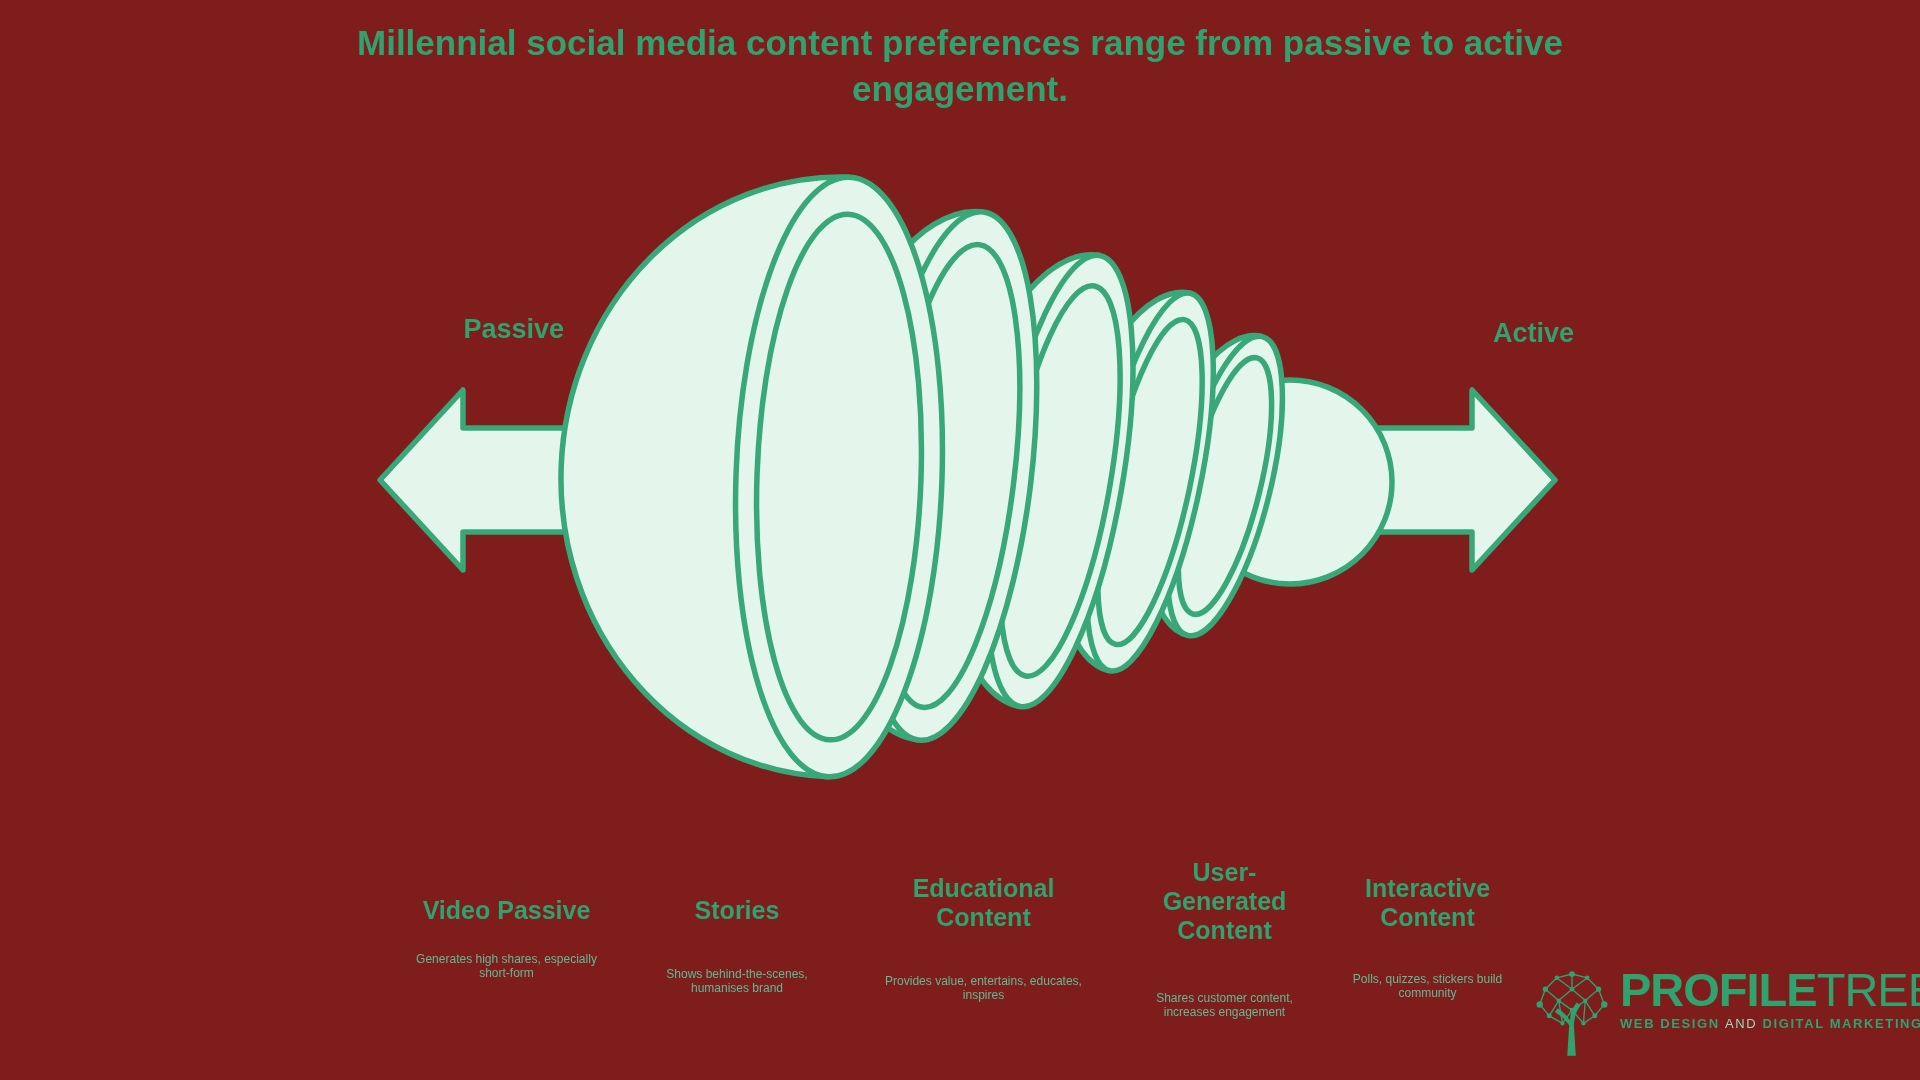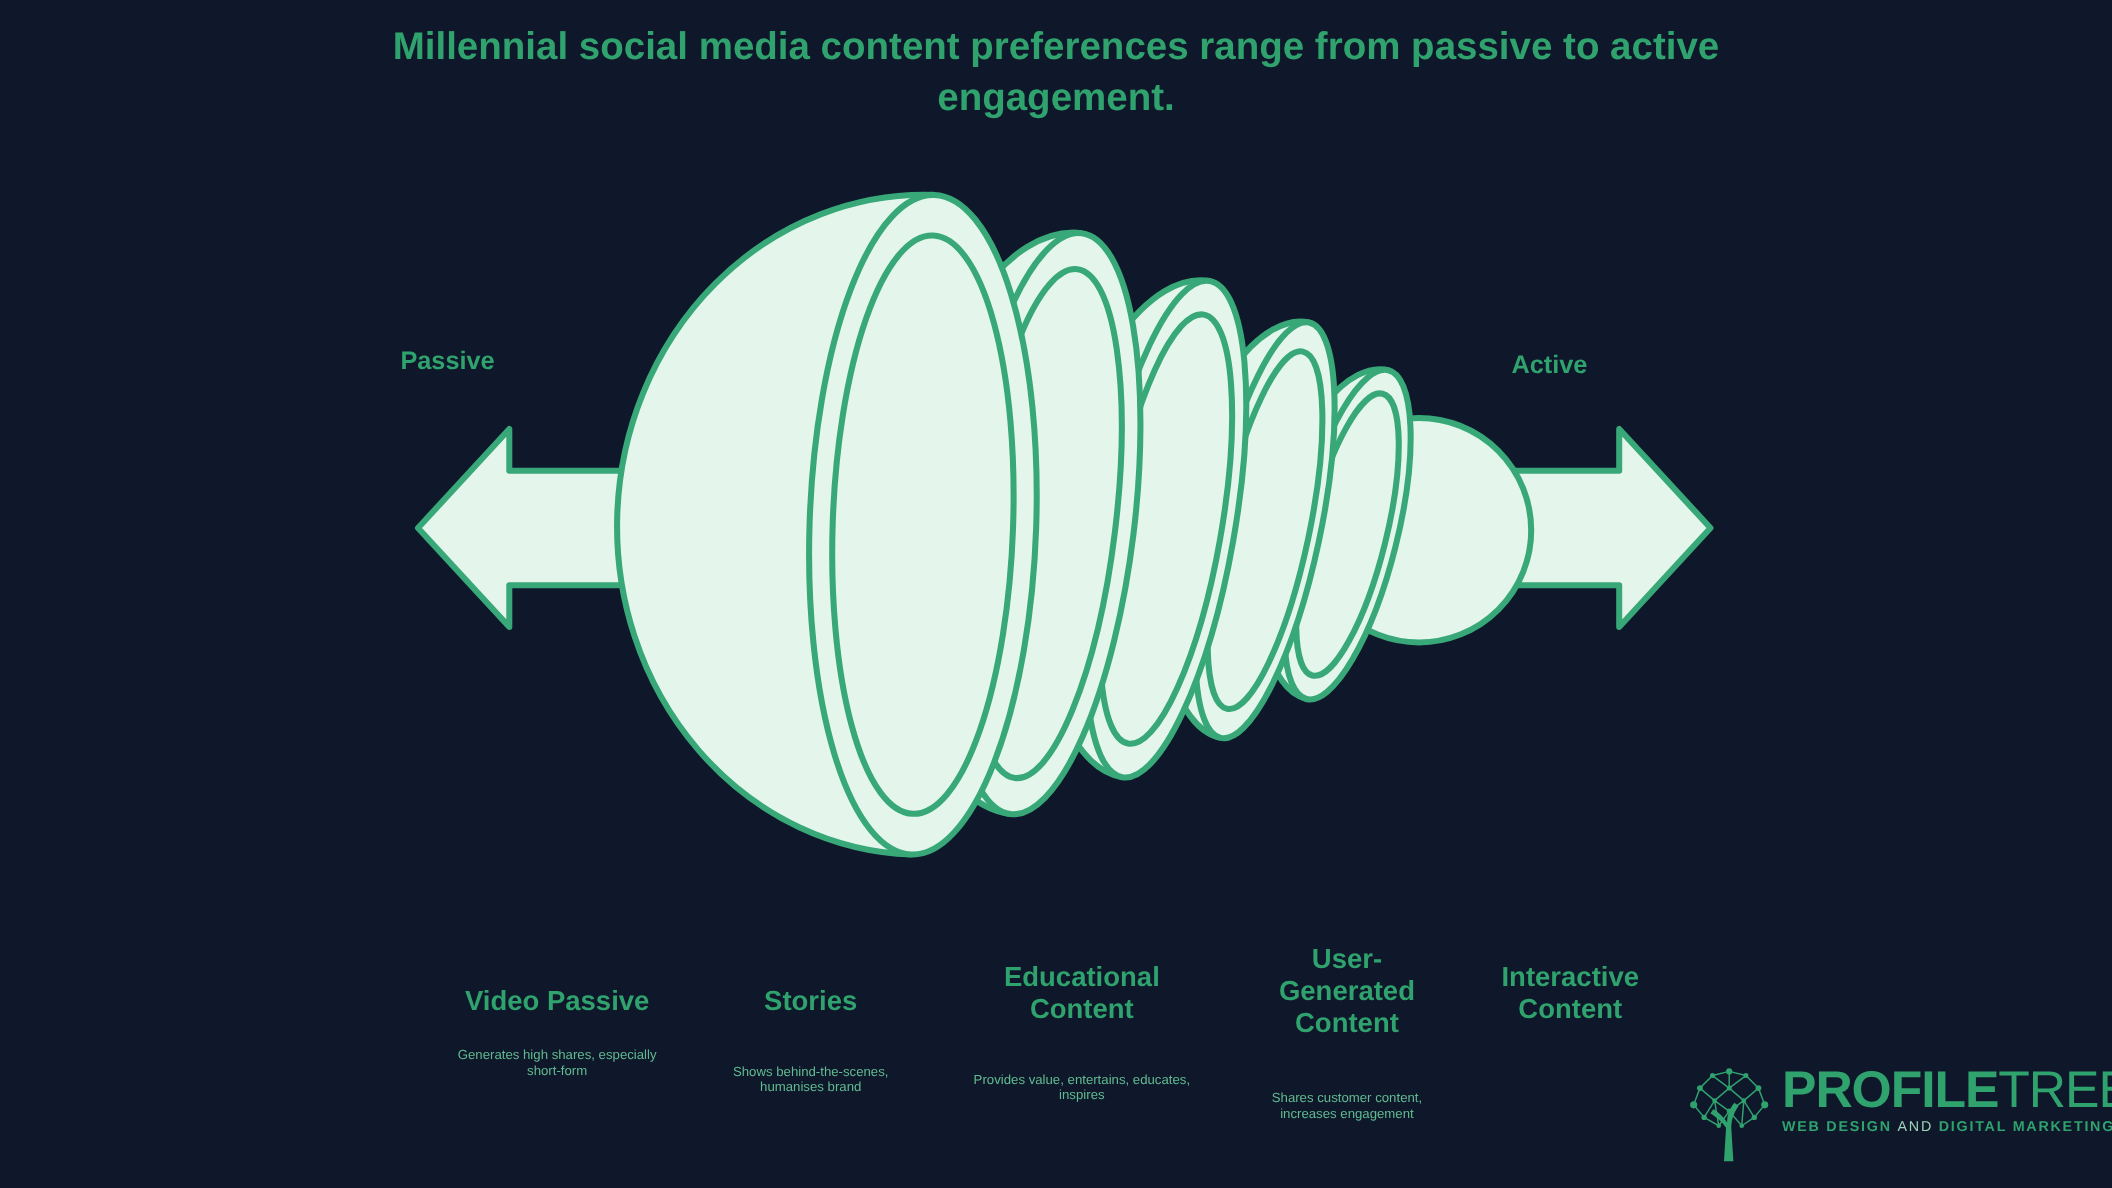--- a/index.html
+++ b/index.html
@@ -1,28 +1,28 @@
 <!DOCTYPE html>
 <html><head>
 <meta charset="utf-8">
 <style>
   html,body{margin:0;padding:0;background:#ffffff;}
   .canvas{
-    position:relative;width:1920px;height:1080px;background:#0f172a;overflow:hidden;
+    position:relative;width:1920px;height:1080px;background:#7f1d1d;overflow:hidden;
     font-family:"Liberation Sans",sans-serif;
   }
   .title{
     position:absolute;top:20px;left:50%;transform:translateX(-50%);
     width:1400px;text-align:center;
     font-size:35px;font-weight:bold;color:#2fa26e;line-height:1.32;
   }
   .funnel-svg{position:absolute;left:0;top:0;}
   .spectrum-label{
-    position:absolute;width:200px;text-align:left;
-    font-size:23px;font-weight:bold;color:#2fa26e;
+    position:absolute;width:200px;text-align:right;
+    font-size:27px;font-weight:bold;color:#2fa26e;
   }
   .spectrum-label.passive{left:364px;top:314px;}
   .spectrum-label.active{left:1374px;top:318px;}
   .category{position:absolute;text-align:center;}
   .category h3{
     margin:0;font-size:25px;font-weight:bold;color:#2fa26e;line-height:1.16;
   }
   .category p{
     margin:0;font-size:12px;color:#60ba90;line-height:1.18;
   }
@@ -112,20 +112,21 @@
   <div class="category cat-3">
     <h3>Educational Content</h3>
     <p>Provides value, entertains, educates, inspires</p>
   </div>
   <div class="category cat-4">
     <h3>User-Generated Content</h3>
     <p>Shares customer content, increases engagement</p>
   </div>
   <div class="category cat-5">
     <h3>Interactive Content</h3>
+    <p>Polls, quizzes, stickers build community</p>
   </div>
 
   <div class="logo">
     <svg width="76" height="92" viewBox="0 0 80 96">
       <g stroke="#2fa26e" stroke-width="1.4" fill="none">
         <path d="M40,8 L24,12 M40,8 L56,12 M24,12 L12,24 M24,12 L40,24 M56,12 L40,24 M56,12 L68,24
                  M12,24 L6,40 M12,24 L26,36 M40,24 L26,36 M40,24 L54,36 M68,24 L54,36 M68,24 L74,40
                  M6,40 L16,52 M26,36 L16,52 M26,36 L40,46 M54,36 L40,46 M54,36 L64,52 M74,40 L64,52
                  M16,52 L30,60 M40,46 L30,60 M40,46 L52,60 M64,52 L52,60 M40,8 L40,24 M26,36 L30,60 M54,36 L52,60"></path>
       </g>

